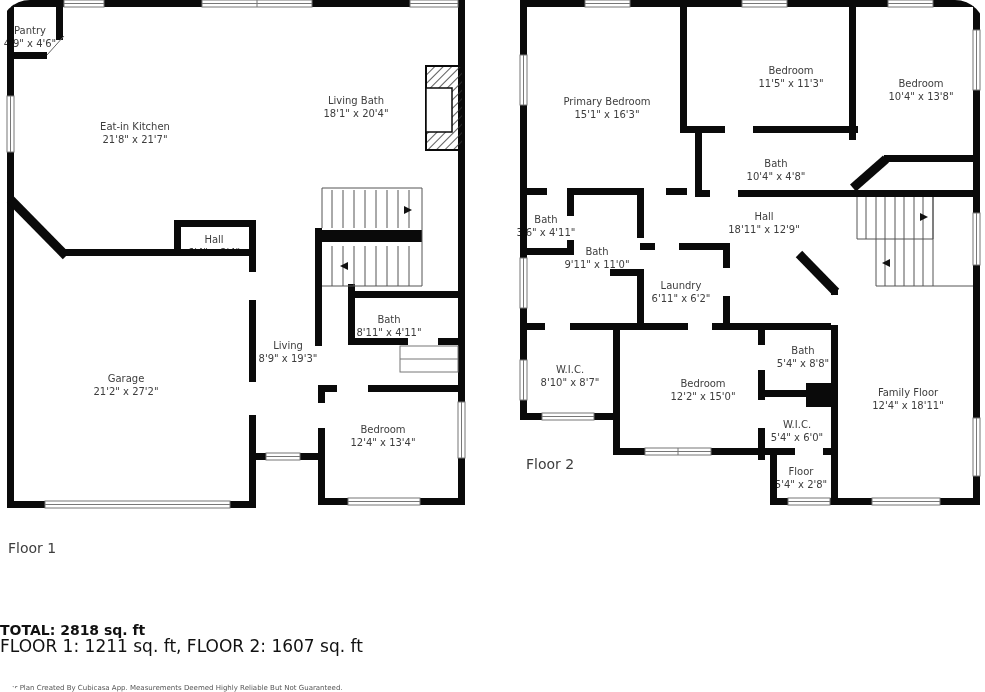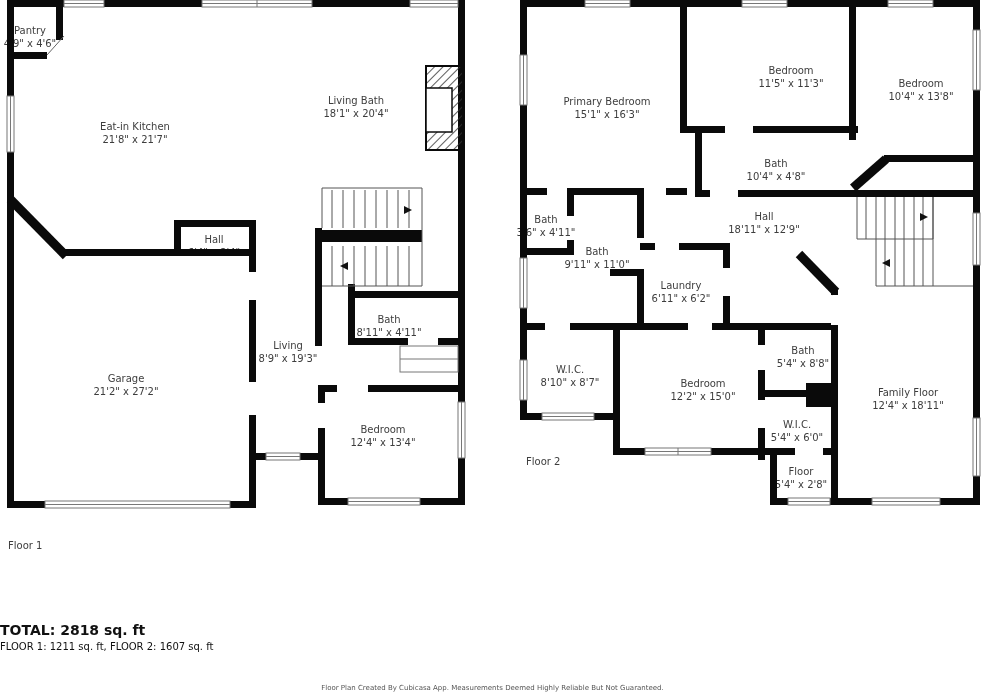--- a/index.html
+++ b/index.html
@@ -1,36 +1,37 @@
 <!DOCTYPE html>
 <html><head>
 <meta charset="utf-8">
 <style>
   html,body{margin:0;padding:0;background:#fff;}
   #canvas{
     position:relative;width:985px;height:692px;background:#fff;overflow:hidden;
     font-family:"DejaVu Sans",sans-serif;
+    border-radius:30px;
   }
   .labels-layer{position:absolute;inset:0;z-index:1;}
   .walls-layer{position:absolute;inset:0;z-index:2;pointer-events:none;}
   .text-layer{position:absolute;inset:0;z-index:3;pointer-events:none;}
   .room-label{
     position:absolute;transform:translateX(-50%);text-align:center;
     font-size:10px;line-height:13px;color:#3d3d3d;white-space:nowrap;
   }
   .floor-caption{
-    position:absolute;font-size:10px;color:#3d3d3d;white-space:nowrap;
+    position:absolute;font-size:14px;color:#3d3d3d;white-space:nowrap;
   }
   .summary{
     position:absolute;left:0;top:622px;width:985px;text-align:left;color:#111;
   }
   .summary .total{font-size:14px;font-weight:bold;line-height:17px;}
-  .summary .line{font-size:10px;line-height:15px;}
+  .summary .line{font-size:17px;line-height:15px;}
   .disclaimer{
-    position:absolute;left:0;top:684px;width:985px;text-align:center;
+    position:absolute;left:0;top:684px;width:985px;
     font-size:7px;color:#555;
   }
 </style>
 </head>
 <body>
 
 <div id="canvas">
 
   <div class="labels-layer">
     <div class="room-label" style="left:30px;top:24px">

